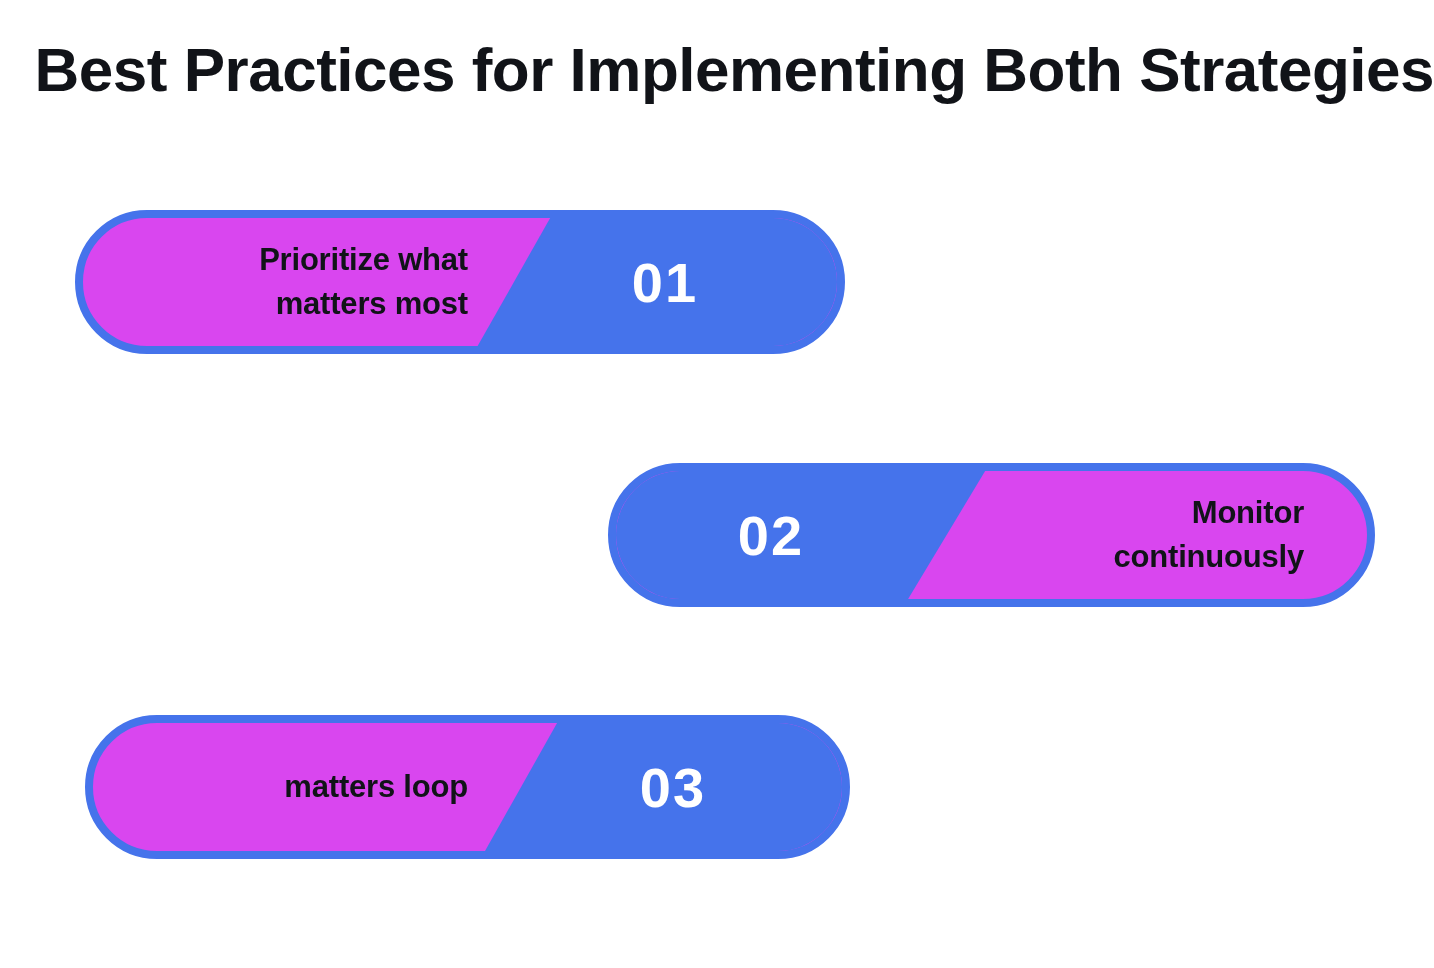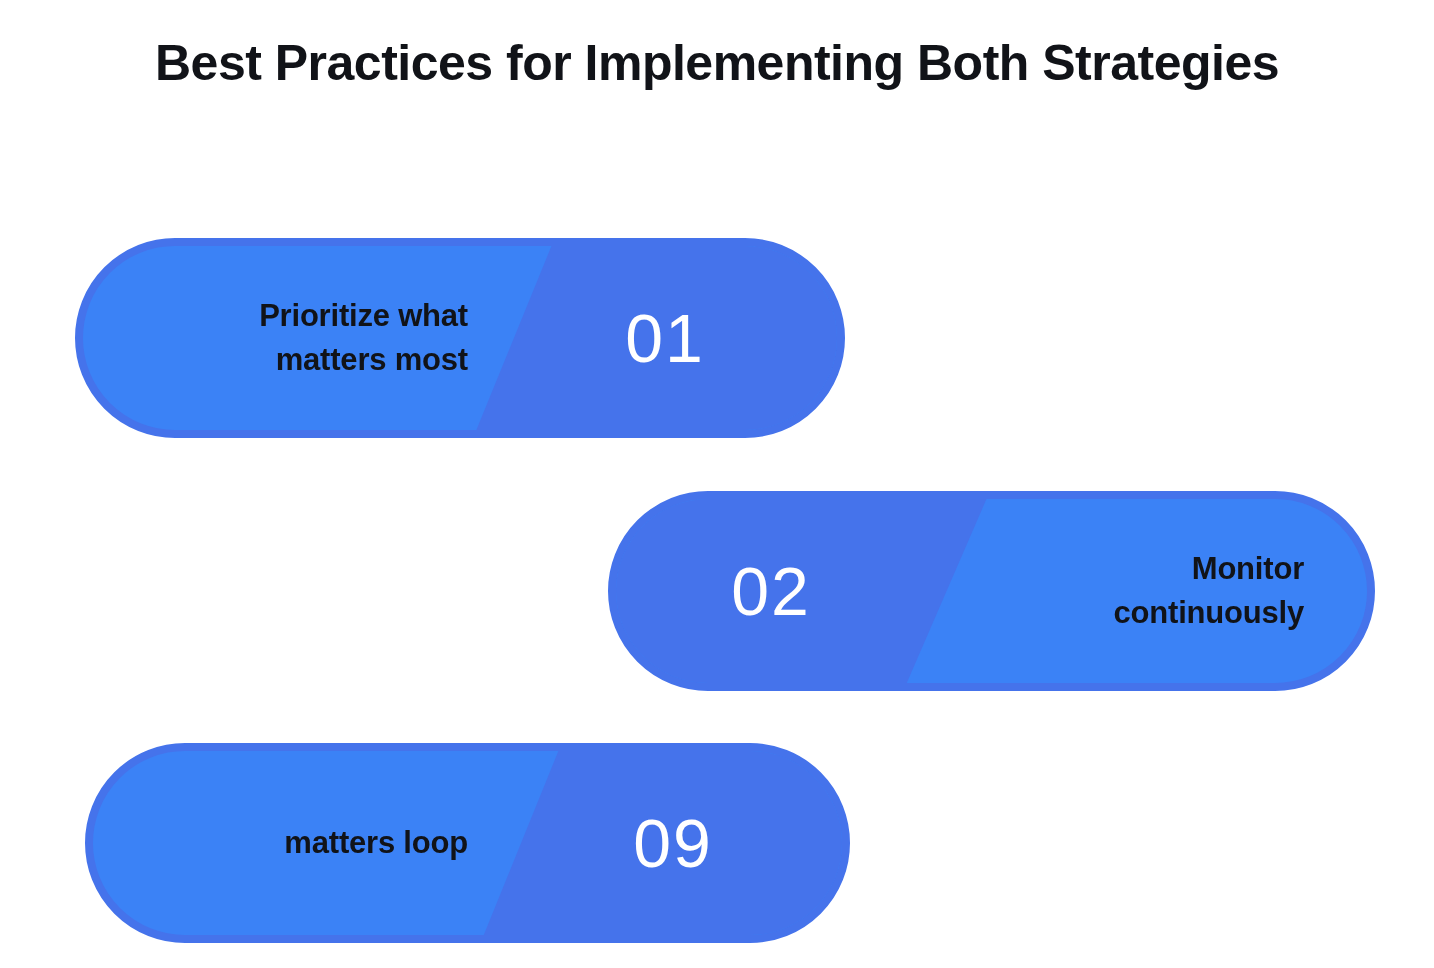--- a/index.html
+++ b/index.html
@@ -9,31 +9,30 @@
   html,body{background:#ffffff;}
   body{
     font-family:"Liberation Sans","DejaVu Sans",sans-serif;
     width:1434px;height:968px;position:relative;overflow:hidden;
   }
   .page{
     position:absolute;inset:0;background:#ffffff;
   }
   .title{
     position:absolute;top:34px;left:0;width:1434px;
-    text-align:center;
-    font-size:50px;font-weight:800;color:#111318;
+    text-align:right;
+    font-size:62px;font-weight:800;color:#111318;
     letter-spacing:-0.5px;
   }
   .pill{
-    position:absolute;height:200px;
-    background:#3b82f6;
+    position:absolute;height:144px;
+    background:#d946ef;
     border:8px solid var(--blue);
     border-radius:110px;
     overflow:hidden;
-    margin-top:28px;
   }
   .fill{
     position:absolute;top:-8px;left:-8px;right:-8px;bottom:-8px;
     background:var(--blue);
   }
   .fill-right{
     clip-path:polygon(62.3% 0,100% 0,100% 100%,51.7% 100%);
   }
   .fill-left{
     clip-path:polygon(0 0,49.8% 0,38.5% 100%,0 100%);
@@ -42,21 +41,21 @@
     position:absolute;top:0;bottom:0;
     display:flex;flex-direction:column;justify-content:center;
     font-size:31px;font-weight:700;color:#111318;
     line-height:1.42;letter-spacing:-0.2px;
   }
   .label-right{text-align:right;}
   .label-left{text-align:right;}
   .num{
     position:absolute;top:0;bottom:0;width:140px;
     display:flex;align-items:center;justify-content:center;
-    color:#ffffff;font-size:68px;font-weight:400;letter-spacing:2px;
+    color:#ffffff;font-size:56px;font-weight:700;letter-spacing:2px;
   }
   
   .pill-1{left:75px;top:210px;width:770px;}
   .pill-1 .label{left:95px;width:290px;}
   .pill-1 .num{left:512px;}
   
   .pill-2{left:608px;top:463px;width:767px;}
   .pill-2 .label{left:388px;width:300px;}
   .pill-2 .num{left:85px;}
   
@@ -87,16 +86,16 @@
       <div>Monitor</div>
       <div>continuously</div>
     </div>
   </div>
 
   <div class="pill pill-3">
     <div class="fill fill-right"></div>
     <div class="label label-right">
       <div>matters loop</div>
     </div>
-    <div class="num">09</div>
+    <div class="num">03</div>
   </div>
 
 </div>
 
 </body></html>

